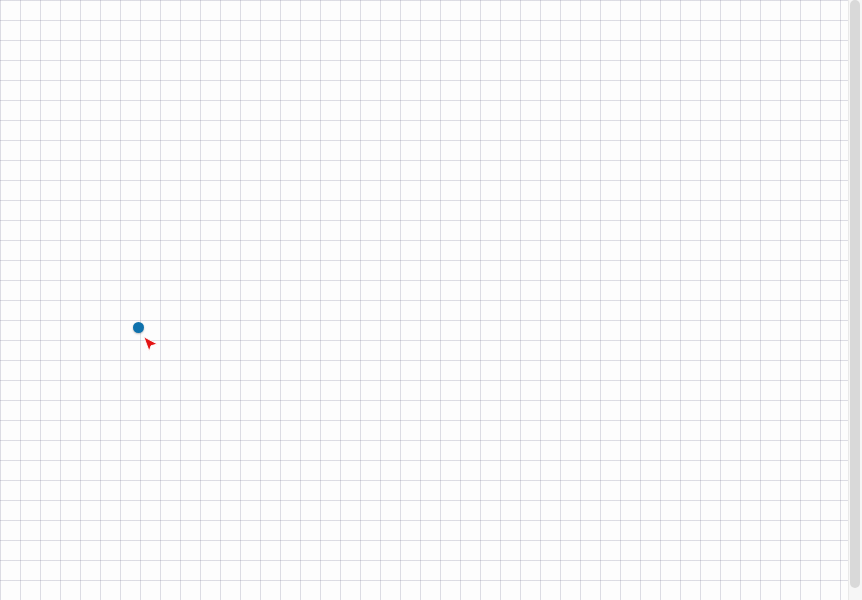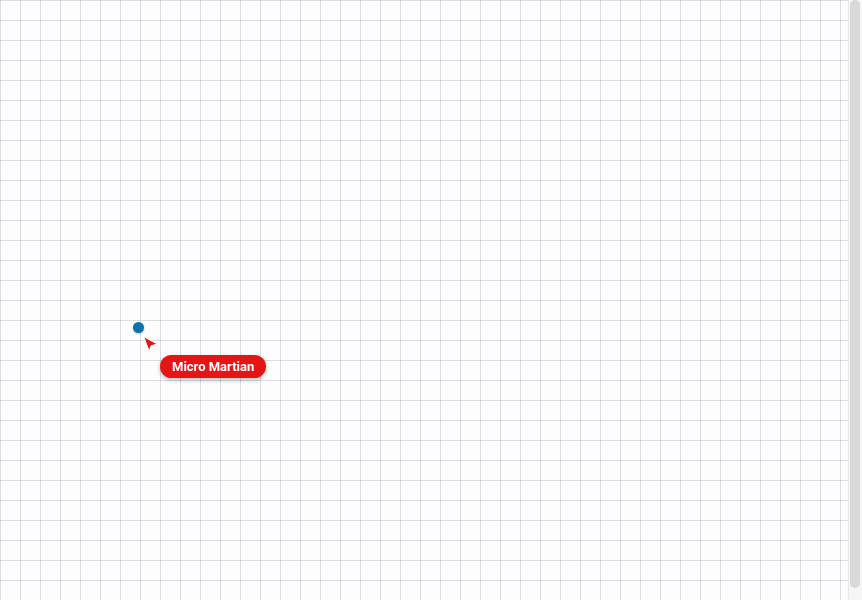--- a/index.html
+++ b/index.html
@@ -67,19 +67,18 @@
 
   <div class="node" style="left:133px;top:322px;width:11px;height:11px;background:#0f72ad;"></div>
 
   <div class="cursor-pointer" style="left:142px;top:335px;">
     <svg viewBox="0 0 20 20" width="18" height="18">
       <path d="M2 2 L17 10 L10 12 L8 18 Z" fill="#e41515"></path>
       <path d="M2 2 L17 10 L10 12 L8 18 Z" fill="none" stroke="#ffffff" stroke-width="1"></path>
     </svg>
   </div>
 
-  <div class="cursor-label" style="left:160px;top:355px;background:#e41515;">Micro Martian</div>
 
   <div class="scrollbar-v">
     <div class="thumb" style="top:0px;height:588px;"></div>
   </div>
 
 </div>
 
 </body></html>

